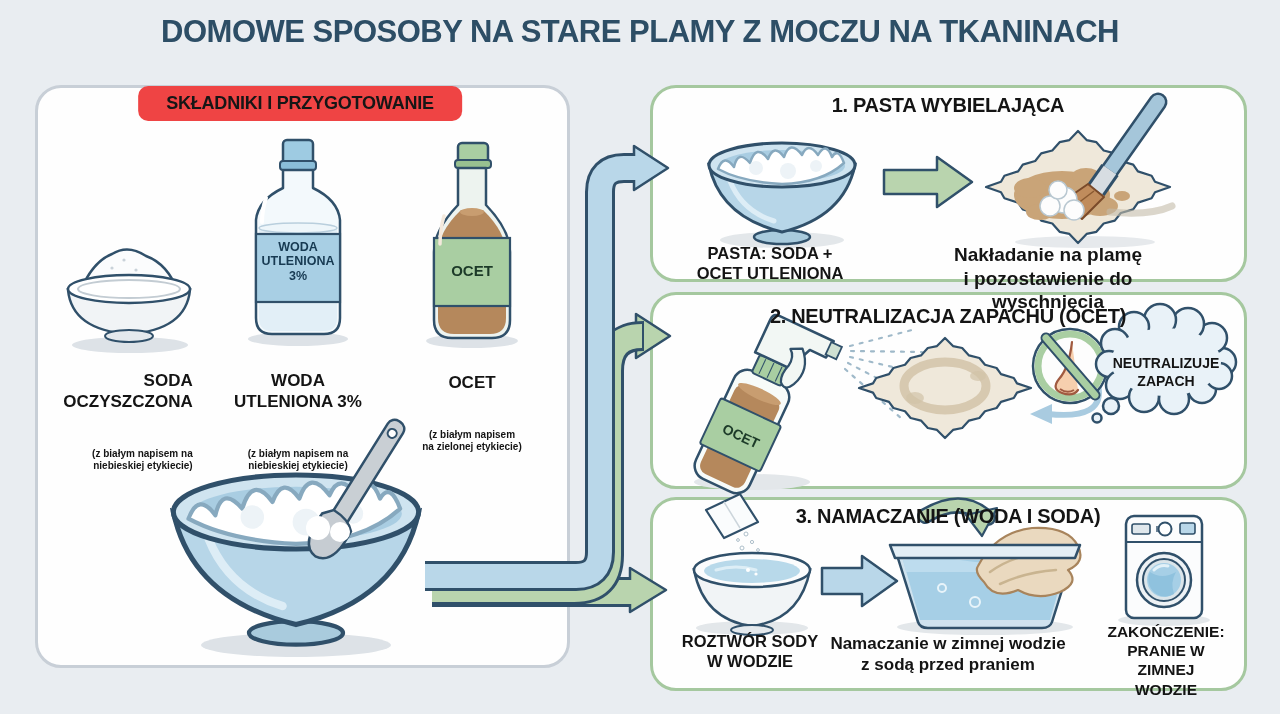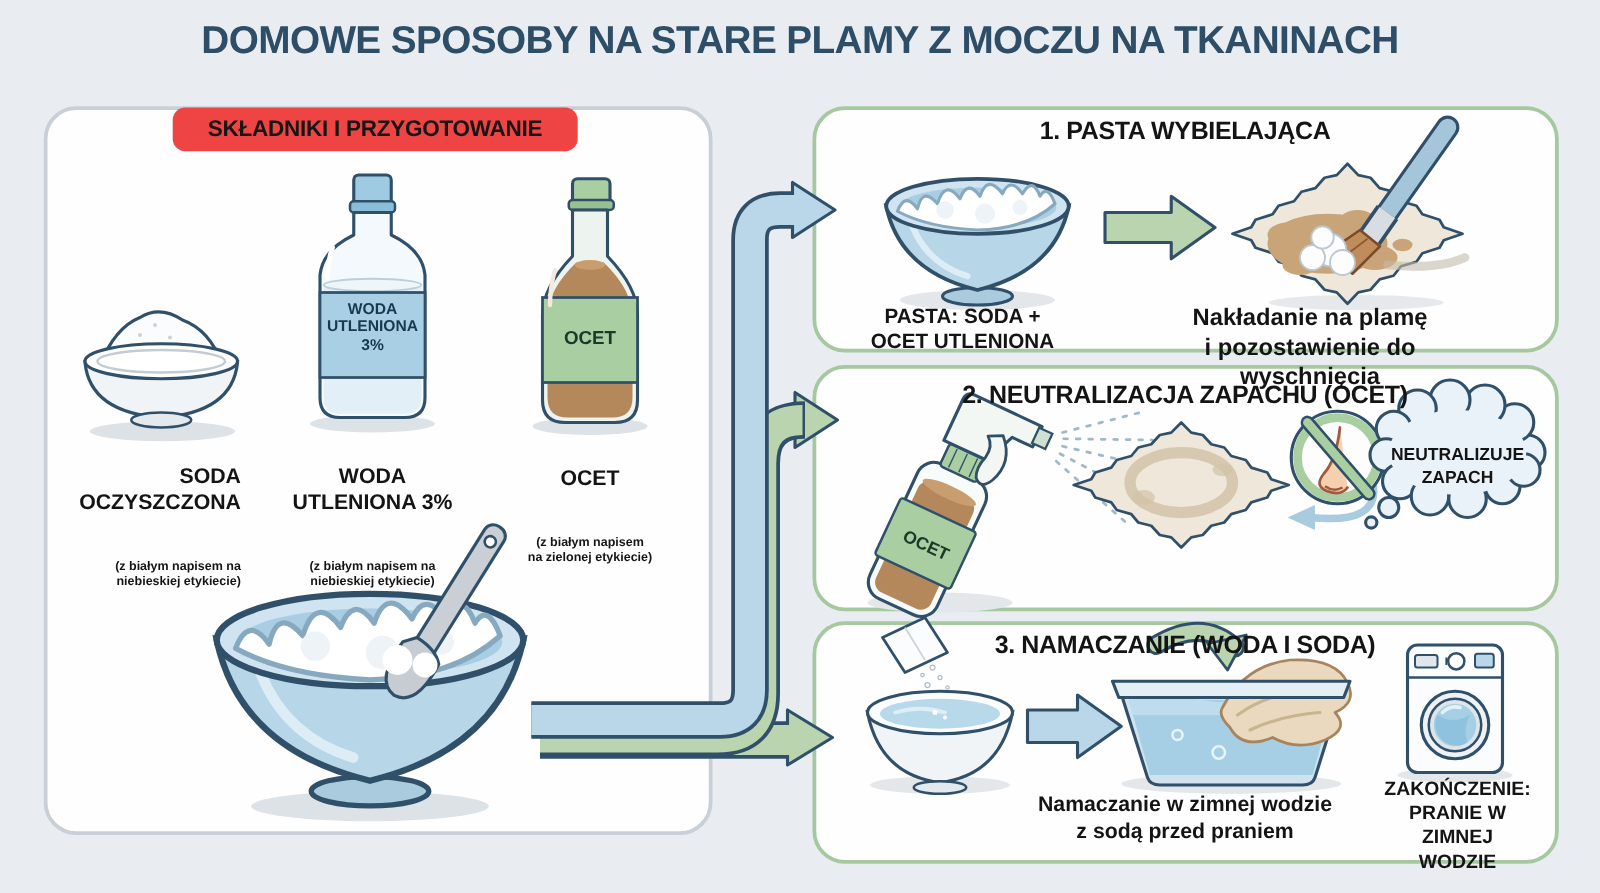--- a/index.html
+++ b/index.html
@@ -320,19 +320,21 @@
   <div class="cap step-title" style="left:948px;top:504px;">3. NAMACZANIE (WODA I SODA)</div>
 
   <div class="cap upper" style="left:770px;top:243px;font-size:16.5px;">PASTA: SODA +
 OCET UTLENIONA</div>
   <div class="cap" style="left:1048px;top:243px;font-size:19px;">Nakładanie na plamę
 i pozostawienie do wyschnięcia</div>
 
   <div class="cap upper" style="left:1166px;top:354px;font-size:14px;line-height:1.3;">NEUTRALIZUJE
 ZAPACH</div>
 
+  <div class="cap upper" style="left:750px;top:631px;font-size:16.5px;">ROZTWÓR SODY
+W WODZIE</div>
   <div class="cap" style="left:948px;top:633px;font-size:17px;">Namaczanie w zimnej wodzie
 z sodą przed praniem</div>
   <div class="cap upper" style="left:1166px;top:622px;font-size:15.5px;">ZAKOŃCZENIE:
 PRANIE W ZIMNEJ
 WODZIE</div>
 
 </div>
 
 </body></html>

